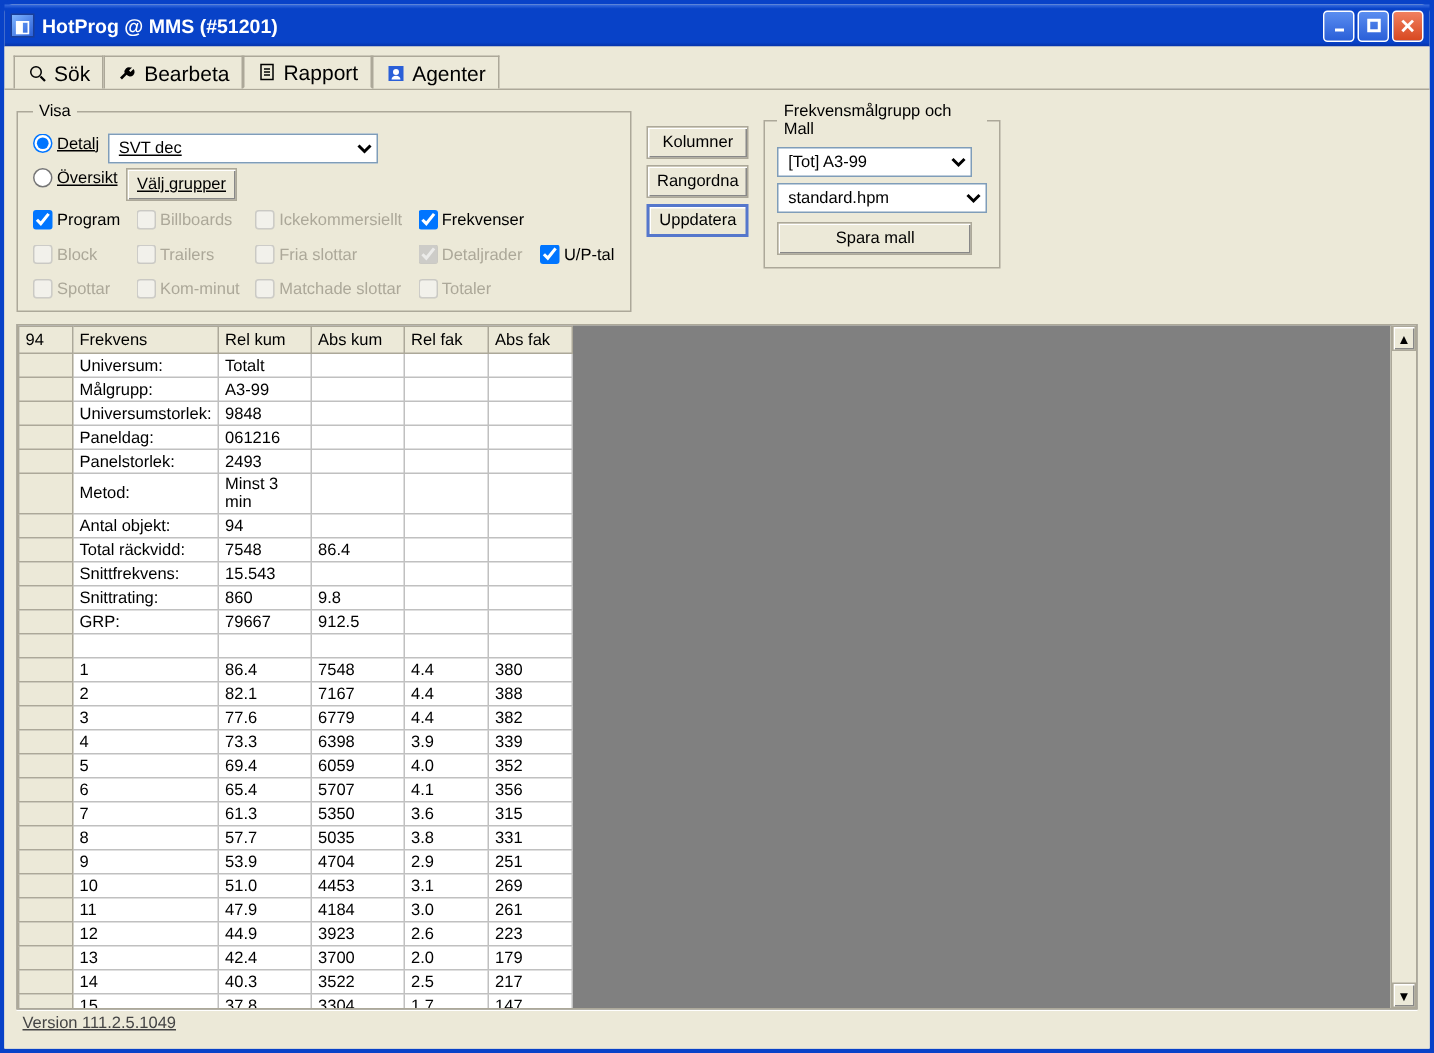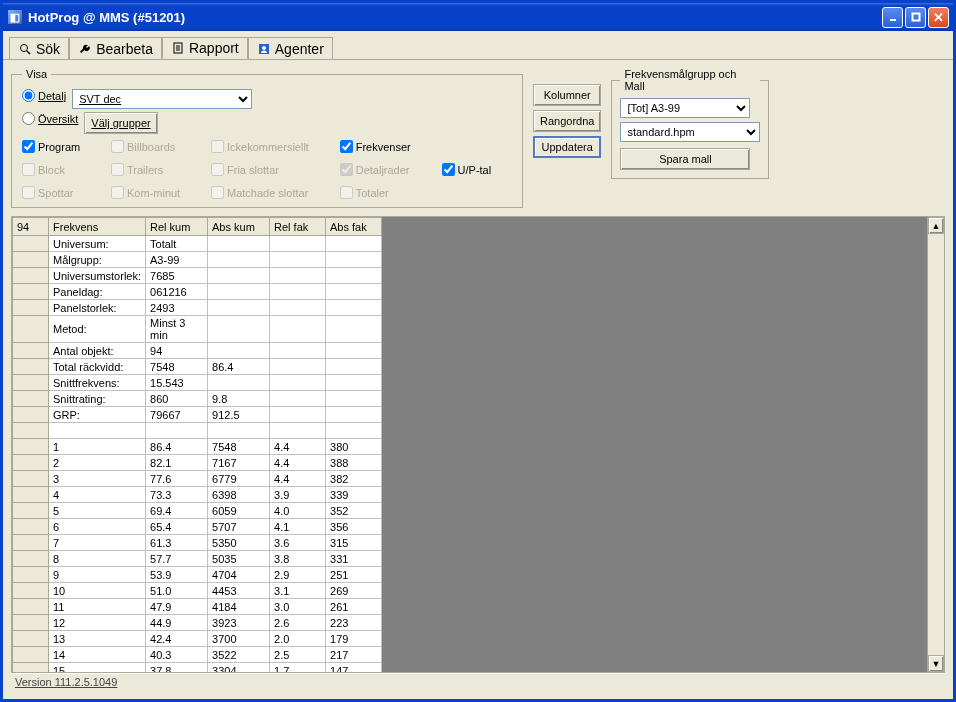--- a/index.html
+++ b/index.html
@@ -87,21 +87,21 @@
 }
 .top-controls {
   display: flex;
   gap: 10px;
   align-items: flex-start;
 }
 fieldset.visa {
   border: 1px solid #aca899;
   padding: 6px 10px 8px 10px;
   position: relative;
-  width: 512px;
+  width: 410px;
 }
 fieldset legend {
   padding: 0 4px;
   font-size: 11px;
   background: #ece9d8;
 }
 .row { display: flex; align-items: flex-start; gap: 6px; margin: 3px 0; text-decoration: underline; }
 .radio, .check { display:flex; align-items:center; gap:3px; font-size:11px; }
 input[type=radio], input[type=checkbox] { margin:0; }
 select, .combo {
@@ -401,21 +401,21 @@
                   <td class="rowhdr"></td>
                   <td>Målgrupp:</td>
                   <td>A3-99</td>
                   <td></td>
                   <td></td>
                   <td></td>
                 </tr>
                 <tr>
                   <td class="rowhdr"></td>
                   <td>Universumstorlek:</td>
-                  <td>7685</td>
+                  <td>9848</td>
                   <td></td>
                   <td></td>
                   <td></td>
                 </tr>
                 <tr>
                   <td class="rowhdr"></td>
                   <td>Paneldag:</td>
                   <td>061216</td>
                   <td></td>
                   <td></td>

